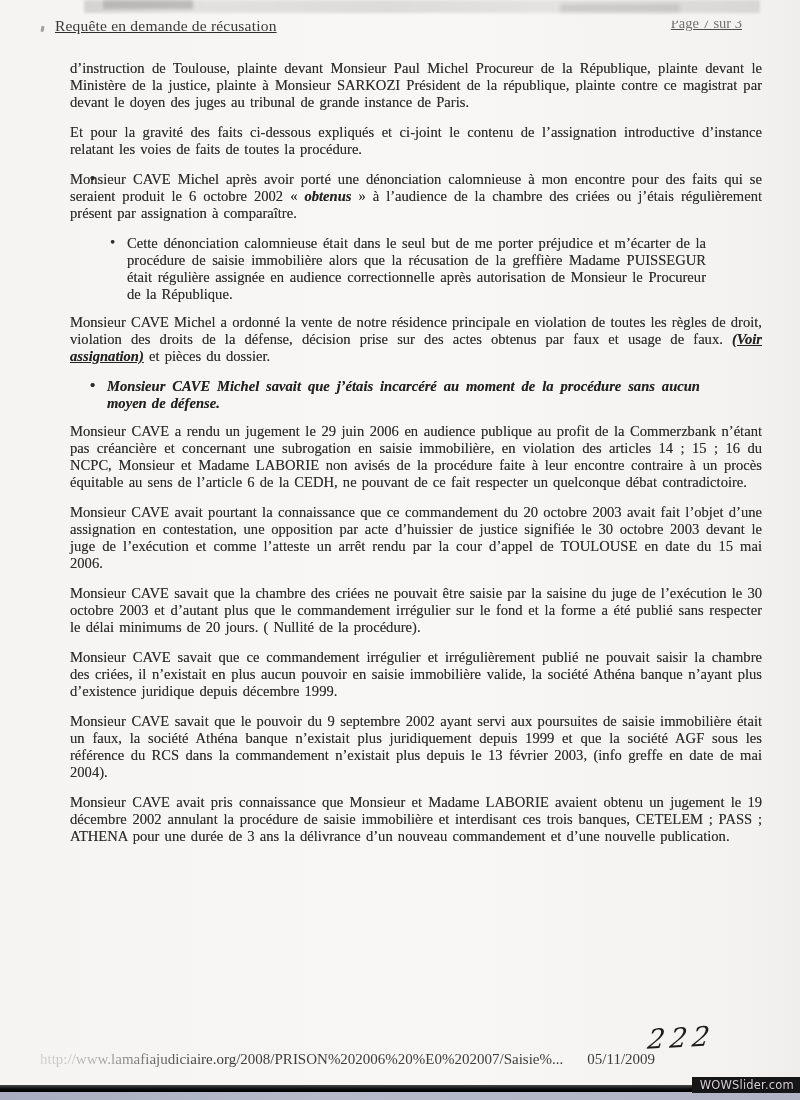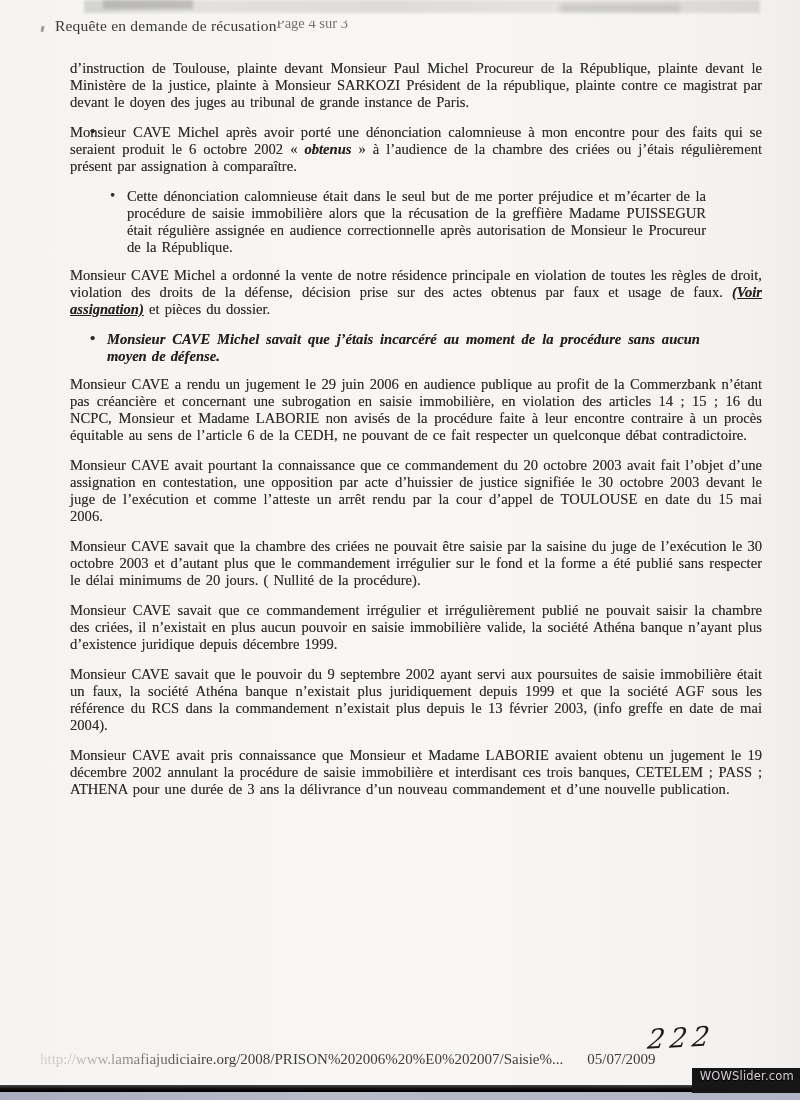--- a/index.html
+++ b/index.html
@@ -29,22 +29,23 @@
     position: absolute; left: 560px; top: 4px; width: 120px; height: 8px;
     background: #aeadab; opacity: .45; filter: blur(2px);
   }
   .comma-artifact {
     position: absolute; left: 41px; top: 26px; width: 3px; height: 6px;
     background: #8a8987; border-radius: 0 0 2px 2px; transform: rotate(12deg); opacity: .8;
   }
 
   .doc-header {
     position: absolute; top: 17px; left: 55px; right: 58px;
-    display: flex; align-items: flex-start;
+    display: flex; justify-content: space-between; align-items: flex-start;
     font-size: 15.5px;
+    text-decoration: underline;
   }
   .doc-title { color: #3a3937; letter-spacing: .2px; }
   .page-indicator {
     color: #5c5b59; font-size: 14.5px;
     clip-path: inset(34% 0 0 0);
     transform: translateY(-2px);
     opacity: .85;
   }
 
   .content {
@@ -99,62 +100,63 @@
 
   .bottom-black-bar {
     position: absolute; left: 0; right: 0; bottom: 8px; height: 7px;
     background: linear-gradient(180deg, #4a4a4a 0%, #0c0c0c 55%, #000 100%);
   }
   .bottom-strip {
     position: absolute; left: 0; right: 0; bottom: 0; height: 8px;
     background: linear-gradient(90deg, #a9aec0 0%, #b6bac9 40%, #b0b4c5 100%);
   }
   .watermark-box {
-    position: absolute; right: 0; bottom: 7px; height: 25px;
+    position: absolute; right: 0; bottom: 7px; height: 16px;
     background: #161616; padding: 1px 6px 2px 8px;
     font-family: "DejaVu Sans", "Liberation Sans", sans-serif;
     font-size: 11.5px; color: #d6cfd6;
     text-shadow: 0 1px 1px #000;
     letter-spacing: .2px;
   }
 </style>
 </head>
 <body>
 
 <div class="page">
 
   <div class="noise-band-top"></div>
   <div class="noise-blob-1"></div>
   <div class="noise-blob-2"></div>
   <div class="comma-artifact"></div>
 
   <div class="doc-header">
     <span class="doc-title">Requête en demande de récusation</span>
-    <span class="page-indicator">Page 4 sur 3</span>
+    <span class="page-indicator">Page 7 sur 3</span>
   </div>
 
   <div class="content">
       <div class="block paragraph"><span class="seg-normal">d’instruction de Toulouse, plainte devant Monsieur Paul Michel Procureur de la République, plainte devant le Ministère de la justice, plainte à Monsieur SARKOZI  Président de la république, plainte contre ce magistrat par devant le doyen des juges au tribunal de grande instance de Paris.</span></div>
+      <div class="block paragraph"><span class="seg-normal">Et pour la gravité des faits ci-dessous expliqués et ci-joint le contenu de l’assignation introductive d’instance relatant les voies de faits de toutes la procédure.</span></div>
       <div class="block bullet-emphasis"><span class="dot">•</span></div>
       <div class="block paragraph"><span class="seg-normal">Monsieur CAVE Michel après avoir porté une dénonciation calomnieuse à mon encontre pour des faits qui se seraient produit le 6 octobre 2002 « </span><span class="seg-emphasis">obtenus</span><span class="seg-normal"> » à l’audience de la chambre des criées ou j’étais régulièrement présent par assignation à comparaître.</span></div>
       <div class="block bullet-indented"><span class="dot">•</span><span class="seg-normal">Cette dénonciation calomnieuse était dans le seul but de me porter préjudice et m’écarter de la procédure de saisie immobilière alors que la récusation de la greffière Madame PUISSEGUR était régulière assignée en audience correctionnelle après autorisation de Monsieur le Procureur de la République.</span></div>
       <div class="block paragraph"><span class="seg-normal">Monsieur CAVE Michel a ordonné la vente de notre résidence principale en violation de toutes les règles de droit, violation des droits de la défense, décision prise sur des actes obtenus par faux et usage de faux. </span><span class="seg-emphasis-underline">(Voir assignation)</span><span class="seg-normal"> et pièces du dossier.</span></div>
       <div class="block bullet-emphasis"><span class="dot">•</span><span class="seg-normal">Monsieur CAVE Michel savait que j’étais incarcéré au moment de la procédure sans aucun moyen de défense.</span></div>
       <div class="block paragraph"><span class="seg-normal">Monsieur CAVE a rendu un jugement le 29 juin 2006 en audience publique au profit de la Commerzbank n’étant pas créancière et concernant une subrogation en saisie immobilière, en violation des articles 14 ; 15 ; 16 du NCPC, Monsieur et Madame LABORIE non avisés de la procédure faite à leur encontre contraire à un procès équitable au sens de l’article 6 de la CEDH, ne pouvant de ce fait respecter un quelconque débat contradictoire.</span></div>
       <div class="block paragraph"><span class="seg-normal">Monsieur CAVE avait pourtant la connaissance que ce commandement du 20 octobre 2003 avait fait l’objet d’une assignation en contestation, une opposition par acte d’huissier de justice signifiée le 30 octobre 2003 devant le juge de l’exécution et comme l’atteste un arrêt rendu par la cour d’appel de TOULOUSE en date du 15 mai 2006.</span></div>
       <div class="block paragraph"><span class="seg-normal">Monsieur CAVE savait que la chambre des criées ne pouvait être saisie par la saisine du juge de l’exécution le 30 octobre 2003 et d’autant plus que le commandement irrégulier sur le fond et la forme a été publié sans respecter le délai minimums de 20 jours.  ( Nullité de la procédure).</span></div>
       <div class="block paragraph"><span class="seg-normal">Monsieur CAVE savait que ce commandement irrégulier et irrégulièrement publié ne pouvait saisir la chambre des criées, il n’existait en plus aucun pouvoir en saisie immobilière valide, la société Athéna banque n’ayant plus d’existence juridique depuis décembre 1999.</span></div>
       <div class="block paragraph"><span class="seg-normal">Monsieur CAVE savait que le pouvoir du 9 septembre 2002 ayant servi aux poursuites de saisie immobilière était un faux, la société Athéna banque n’existait plus juridiquement depuis 1999 et que la société AGF sous les référence du RCS dans la commandement n’existait plus depuis le 13 février 2003, (info greffe en date de mai 2004).</span></div>
       <div class="block paragraph"><span class="seg-normal">Monsieur CAVE avait pris connaissance que Monsieur et Madame LABORIE avaient obtenu un jugement le 19 décembre 2002 annulant la procédure de saisie immobilière et interdisant ces trois banques, CETELEM ; PASS ; ATHENA pour une durée de 3 ans la délivrance d’un nouveau commandement et d’une nouvelle publication.</span></div>
     </div>
 
   <div class="handwritten-note">222</div>
 
   <div class="doc-footer">
     <span class="footer-url">http://www.lamafiajudiciaire.org/2008/PRISON%202006%20%E0%202007/Saisie%...</span>
-    <span class="footer-date">05/07/2009</span>
+    <span class="footer-date">05/11/2009</span>
   </div>
 
   <div class="bottom-black-bar"></div>
   <div class="bottom-strip"></div>
   <div class="watermark-box">WOWSlider.com</div>
 
 </div>
 
 </body></html>

